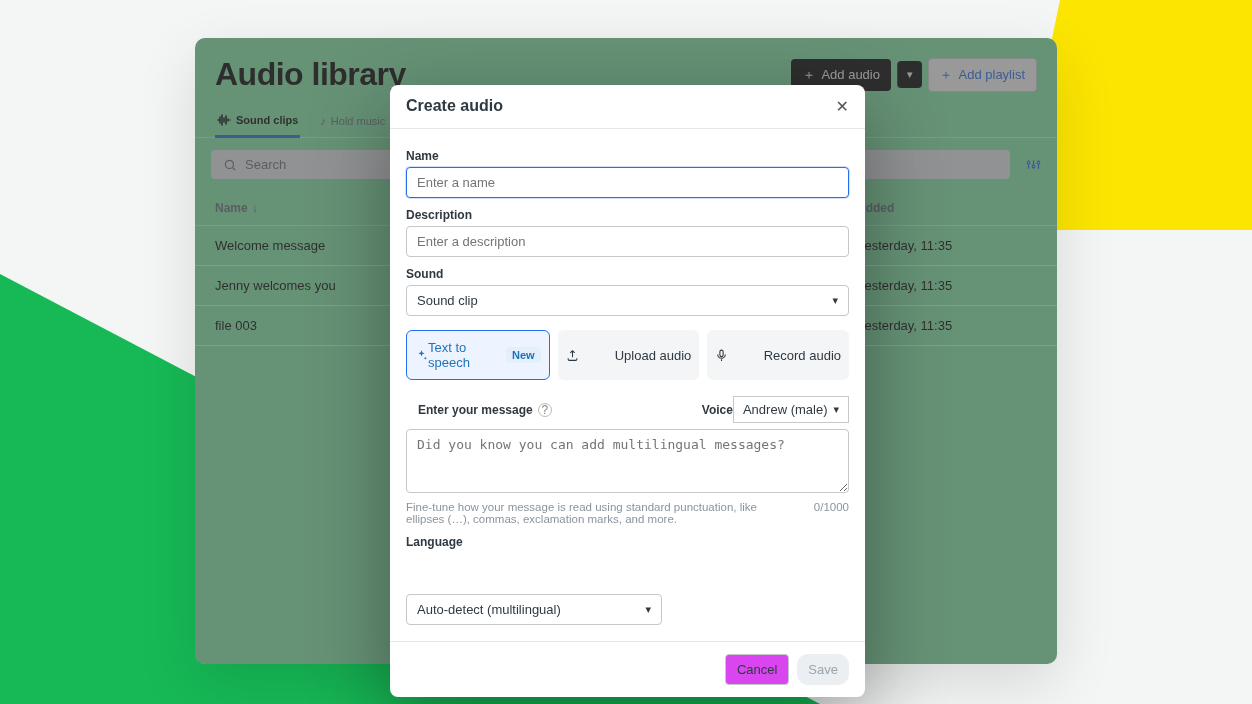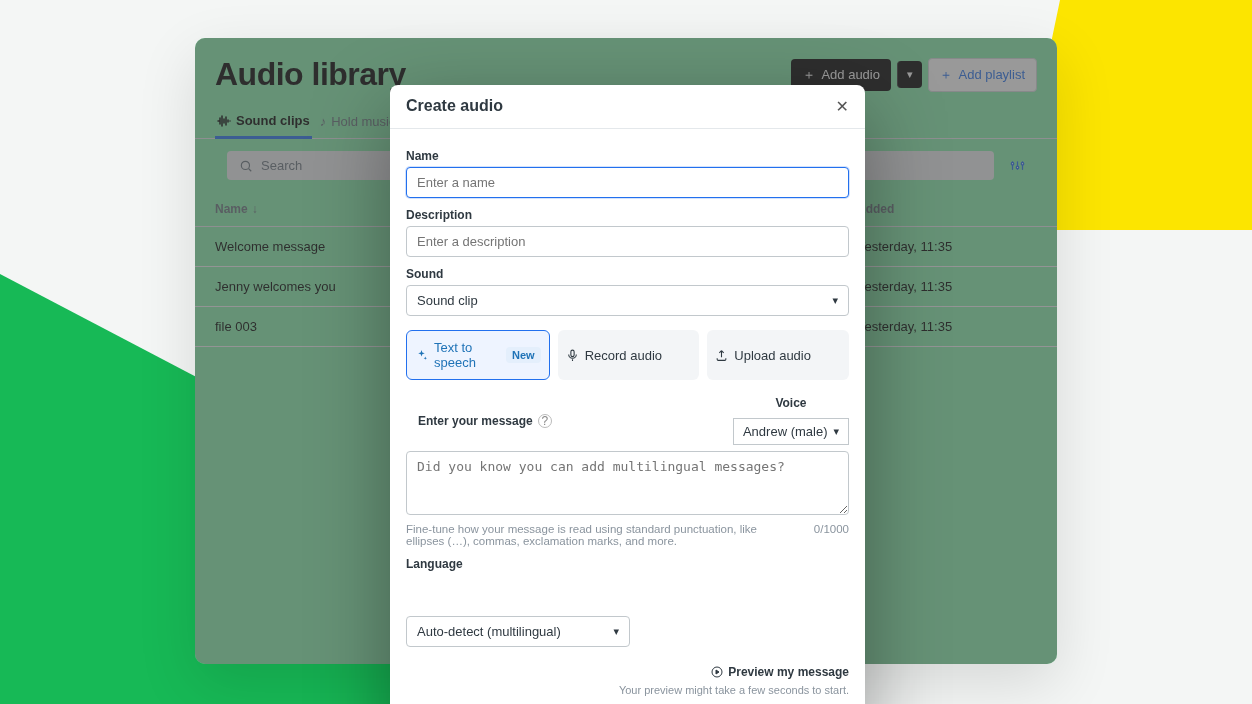--- a/index.html
+++ b/index.html
@@ -62,28 +62,28 @@
   border-radius: 4px;
   font-size: 13px;
   padding: 7px 11px;
   cursor: pointer;
   border: none;
 }
 .btn-black { background: #000; color: #fff; }
 .btn-black-split { background: #000; color:#fff; padding:7px 9px; border-left:1px solid #333;}
 .btn-outline { background:#fff; border:1px solid #d4d9dc; color:#2270ee; }
 .tabs {
-  display:flex; gap:6px; padding: 0 20px; border-bottom:1px solid #e4e8eb;
-  font-size:13px; align-items:center;
+  display:flex; gap:18px; padding: 0 20px; border-bottom:1px solid #e4e8eb;
+  font-size:11px; align-items:center;
 }
 .tab { display:flex; align-items:center; gap:5px; padding:8px 2px; color:#68737d; cursor:pointer;}
 .tab.active { color:#000; font-weight:600; border-bottom:3px solid #2270ee; margin-bottom:-1px;}
 .search-row {
   display:flex; align-items:center; justify-content:space-between;
-  padding:12px 32px;
+  padding:12px 16px;
 }
 .search-box {
   flex:1; background:#eceff1; border-radius:4px; display:flex; align-items:center;
   padding:7px 12px; color:#68737d; font-size:13px; gap:8px;
 }
 .filter-icon { color:#2270ee; margin-left:16px; font-size:15px;}
 .table { width:100%; font-size:12px;}
 .thead { display:flex; padding:10px 20px; color:#68737d; font-weight:600; border-bottom:1px solid #e4e8eb;}
 .col-name { flex:1; display:flex; align-items:center; gap:4px;}
 .col-added { width:180px; }
@@ -114,37 +114,37 @@
   font-size:13px;
 }
 .input.focus { border:1.5px solid #2270ee; box-shadow:0 0 0 1px #2270ee33;}
 .select {
   width:100%; padding:7px 10px; border:1px solid #c2c8cc; border-radius:4px;
   font-size:13px; display:flex; justify-content:space-between; align-items:center;
   background:#fff;
 }
 .seg-group { display:flex; gap:8px; margin-top:14px;}
 .seg {
-  flex:1; display:flex; align-items:center; justify-content:flex-start; gap:6px;
+  flex:1; display:flex; align-items:center; justify-content:space-between; 
   padding:9px 8px; border-radius:6px; background:#f3f5f7; font-size:13px; cursor:pointer;
 }
 .seg.active {
   background:#eef4ff; border:1.5px solid #2270ee; color:#1f73b7;
 }
 .badge { background:#e4effc; color:#1f73b7; font-size:11px; font-weight:600; padding:2px 6px; border-radius:4px;}
 .row-between { display:flex; justify-content:space-between; align-items:center; margin-top:16px;}
 .voice-sel {
   display:inline-flex; align-items:center; gap:6px; border:1px solid #c2c8cc; border-radius:0;
   padding:5px 9px; font-size:13px; background:#fff;
 }
 .help-icon { font-size:12px; border:1px solid #bbb; border-radius:50%; width:14px; height:14px;
   display:inline-flex;align-items:center;justify-content:center;color:#888;margin-left:5px;}
 textarea.input { height:64px; resize:vertical;}
 .helper { font-size:11.5px; color:#8a949e; margin-top:5px; display:flex; justify-content:space-between; gap:20px;}
-.lang-sel { width:224px;margin-top:45px;}
+.lang-sel { width:256px;margin-top:45px;}
 .preview-row { text-align:right; margin-top:18px;}
 .preview-link { font-weight:700; font-size:12px; display:inline-flex; align-items:center; gap:5px;}
 .preview-sub { font-size:11px; color:#8a949e; margin-top:3px;}
 .modal-footer {
   display:flex; justify-content:flex-end; gap:8px; padding:12px 16px; border-top:1px solid #e4e8eb;
 }
 .btn-cancel { background:#d946ef; border:1px solid #c2c8cc; color:#2f3941;}
 .btn-save { background:#eceff1; color:#9aa4ad; cursor:not-allowed;border-radius:11px;}
 .chev { font-size:11px;}
 svg { display:block;}
@@ -264,74 +264,62 @@
           <svg width="13" height="13" viewBox="0 0 24 24" fill="#1f73b7">
               <path d="M12 2l1.5 4.5L18 8l-4.5 1.5L12 14l-1.5-4.5L6 8l4.5-1.5zM19 14l.8 2.2L22 17l-2.2.8L19 20l-.8-2.2L16 17l2.2-.8z"></path>
             </svg>
         </span>
         <span>Text to speech</span>
         <span class="badge">New</span>
       </div>
       <div class="seg">
         <span>
           <svg width="13" height="13" viewBox="0 0 24 24" fill="none" stroke="#2f3941" stroke-width="2">
+              <path d="M12 15V3m0 0L8 7m4-4l4 4M4 17v2a2 2 0 0 0 2 2h12a2 2 0 0 0 2-2v-2"></path>
+            </svg>
+        </span>
+        <span>Upload audio</span>
+      </div>
+      <div class="seg">
+        <span>
+          <svg width="13" height="13" viewBox="0 0 24 24" fill="none" stroke="#2f3941" stroke-width="2">
               <rect x="9" y="2" width="6" height="12" rx="3"></rect>
               <path d="M5 10a7 7 0 0 0 14 0M12 19v3"></path>
             </svg>
         </span>
         <span>Record audio</span>
       </div>
-      <div class="seg">
-        <span>
-          <svg width="13" height="13" viewBox="0 0 24 24" fill="none" stroke="#2f3941" stroke-width="2">
-              <path d="M12 15V3m0 0L8 7m4-4l4 4M4 17v2a2 2 0 0 0 2 2h12a2 2 0 0 0 2-2v-2"></path>
-            </svg>
-        </span>
-        <span>Upload audio</span>
-      </div>
     </div>
 
     <div class="row-between">
       <div style="display:flex;align-items:center;margin-left:12px;">
         <span class="label" style="margin:0">Enter your message</span>
         <span class="help-icon">?</span>
       </div>
-      <div style="display:flex;align-items:center;gap:8px;flex-direction:column;">
+      <div style="display:flex;align-items:center;">
         <span style="font-size:12px;font-weight:700">Voice</span>
         <div class="voice-sel">
           <span>Andrew (male)</span>
           <span class="chev">▾</span>
         </div>
       </div>
     </div>
 
     <textarea class="input" style="margin-top: 6px;" placeholder="Did you know you can add multilingual messages?"></textarea>
     <div class="helper">
       <span>Fine-tune how your message is read using standard punctuation, like ellipses (…), commas, exclamation marks, and more.</span>
       <span>0/1000</span>
     </div>
 
     <label class="label">Language</label>
     <div class="select lang-sel">
       <span>Auto-detect (multilingual)</span>
       <span class="chev">▾</span>
     </div>
 
-    <div class="preview-row">
-      <div class="preview-link">
-        <span>
-          <svg width="12" height="12" viewBox="0 0 24 24" fill="none" stroke="#2f3941" stroke-width="2">
-              <circle cx="12" cy="12" r="10"></circle>
-              <path d="M10 8l6 4-6 4z" fill="#2f3941"></path>
-            </svg>
-        </span>
-        <span>Preview my message</span>
-      </div>
-      <div class="preview-sub">Your preview might take a few seconds to start.</div>
-    </div>
   </div>
   <div class="modal-footer">
     <button class="btn btn-cancel">
       <span>Cancel</span>
     </button>
     <button class="btn btn-save">
       <span>Save</span>
     </button>
   </div>
 </div>

